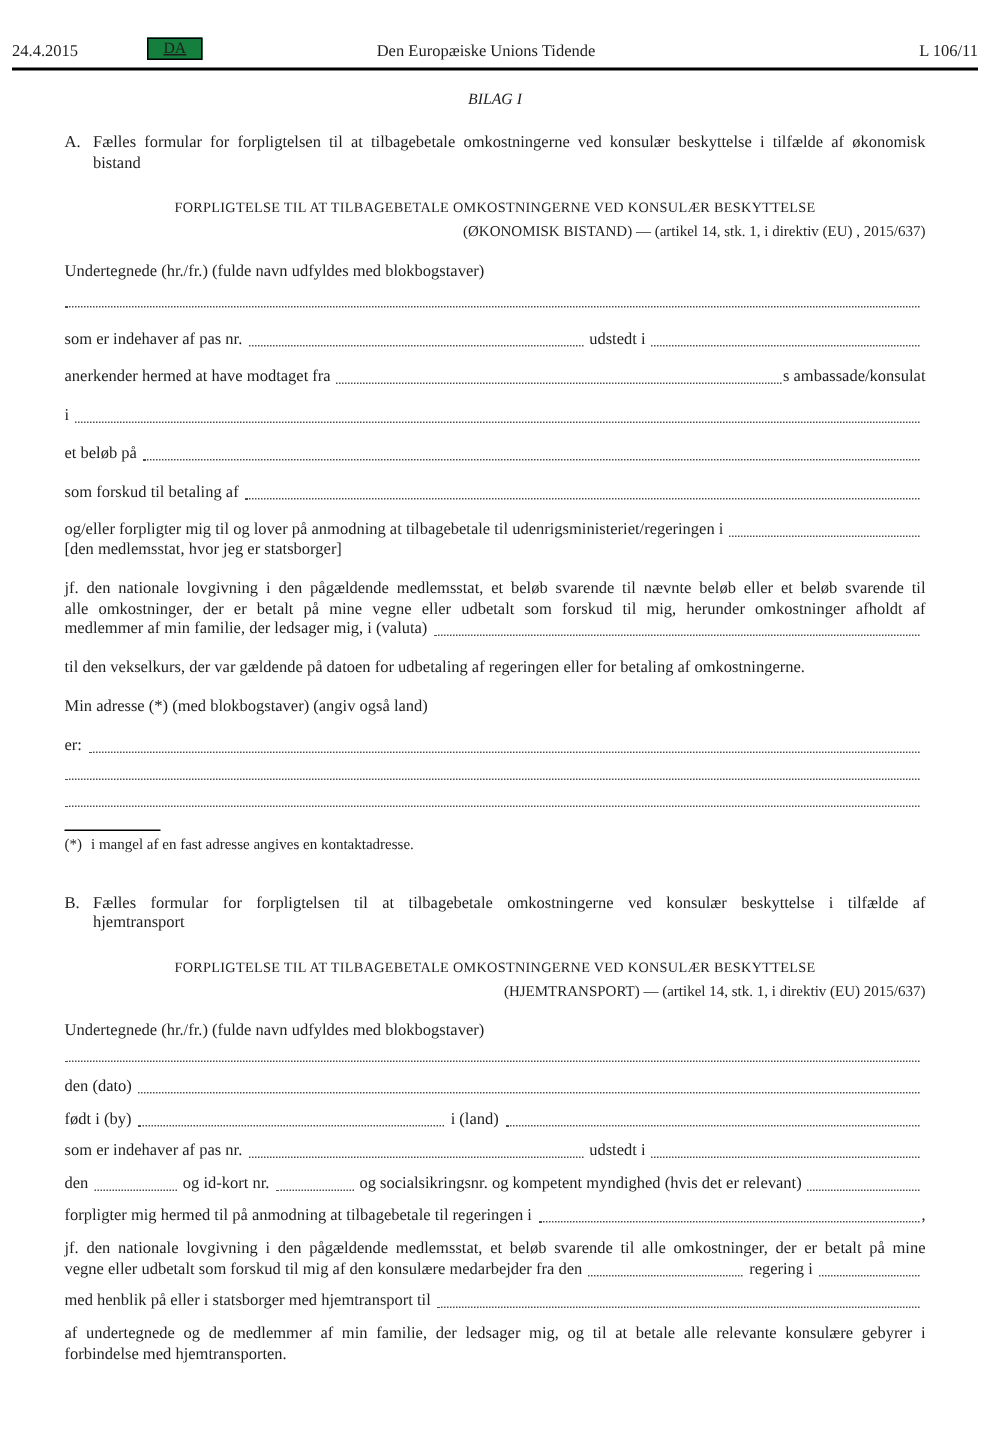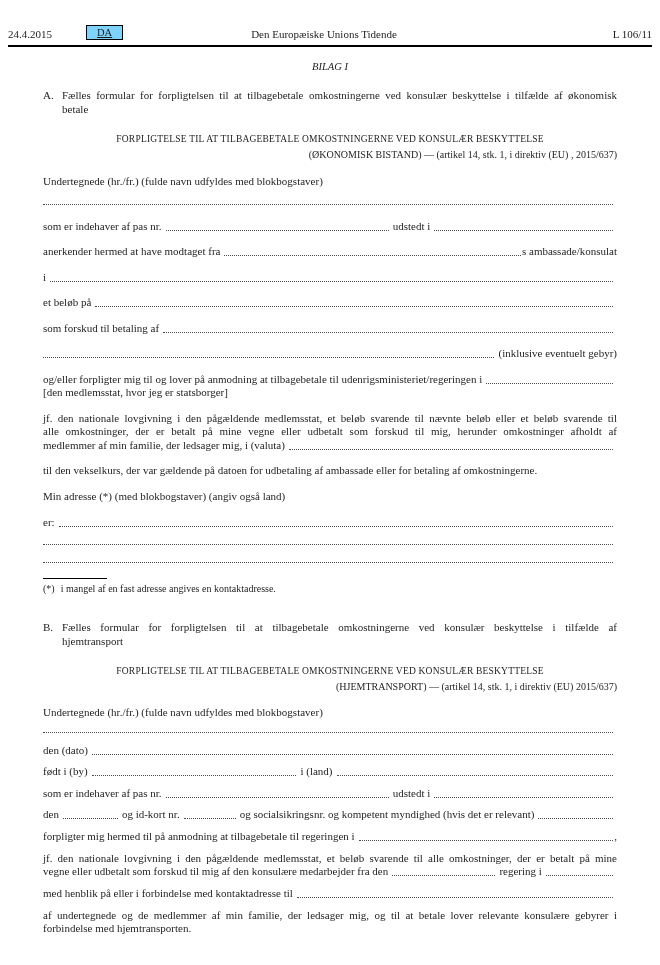--- a/index.html
+++ b/index.html
@@ -6,22 +6,22 @@
   body {
     width:660px; height:965px; background:#ffffff; overflow:hidden;
     color:#1e1e1e; font-family:"Liberation Serif", serif; font-size:11px;
   }
   .page { padding:0 8px; }
 
   
   .hdr { position:relative; display:flex; align-items:flex-end; padding-top:24px; height:16px; }
   .hdr-title { position:absolute; left:0; right:12px; bottom:0; text-align:center; font-size:11px; }
   .hdr-date { font-size:11px; position:relative; }
-  .lang-box { position:relative; border:1.3px solid #000; padding:0 10px; margin-left:34px;
-              font-size:10.5px; line-height:13px; text-decoration:underline; background:#7dd3fc; }
+  .lang-box { position:relative; border:1.3px solid #000; padding:0 10px; margin-left:46px;
+              font-size:10.5px; line-height:13px; text-decoration:underline; background:#15803d; }
   .hdr-ref { margin-left:auto; position:relative; font-size:11px; }
   .hdr-rule { border:none; border-top:2.5px solid #000; margin:5px 0 0 0; }
 
   .annex { text-align:center; font-style:italic; font-size:10.5px; margin-top:14px; }
 
   
   .content { margin:0 35px; }
   .sec { margin-top:17px; }
   .sec-b { margin-top:26px; }
   .sec-head { display:flex; }
@@ -66,21 +66,21 @@
 
   <div class="annex">BILAG I</div>
 
   <div class="content">
 
     <div class="sec">
       <div class="sec-head">
         <span class="sec-label">A.</span>
         <div class="sec-intro">
           <div class="jline">Fælles formular for forpligtelsen til at tilbagebetale omkostningerne ved konsulær beskyttelse i tilfælde af økonomisk</div>
-          <div>betale</div>
+          <div>bistand</div>
         </div>
       </div>
 
       <div class="h-caps">FORPLIGTELSE TIL AT TILBAGEBETALE OMKOSTNINGERNE VED KONSULÆR BESKYTTELSE</div>
       <div class="h-sub">(ØKONOMISK BISTAND) — (artikel 14, stk. 1, i direktiv (EU) , 2015/637)</div>
 
       <div class="row" style="margin-top:15px">
         <span class="txt">Undertegnede (hr./fr.) (fulde navn udfyldes med blokbogstaver)</span>
       </div>
       <div class="row" style="margin-top:16px">
@@ -101,44 +101,40 @@
         <span class="txt">i</span>
         <span class="leader"></span>
       </div>
       <div class="row">
         <span class="txt">et beløb på</span>
         <span class="leader"></span>
       </div>
       <div class="row">
         <span class="txt">som forskud til betaling af</span>
         <span class="leader"></span>
-      </div>
-      <div class="row">
-        <span class="leader solo"></span>
-        <span class="txt">(inklusive eventuelt gebyr)</span>
       </div>
 
       <div class="para">
         <div class="row" style="margin-top:0">
           <span class="txt">og/eller forpligter mig til og lover på anmodning at tilbagebetale til udenrigsministeriet/regeringen i</span>
           <span class="leader"></span>
         </div>
         <div>[den medlemsstat, hvor jeg er statsborger]</div>
       </div>
 
       <div class="para">
         <div class="jline">jf. den nationale lovgivning i den pågældende medlemsstat, et beløb svarende til nævnte beløb eller et beløb svarende til</div>
         <div class="jline">alle omkostninger, der er betalt på mine vegne eller udbetalt som forskud til mig, herunder omkostninger afholdt af</div>
         <div class="row" style="margin-top:0">
           <span class="txt">medlemmer af min familie, der ledsager mig, i (valuta)</span>
           <span class="leader"></span>
         </div>
       </div>
 
-      <div class="para">til den vekselkurs, der var gældende på datoen for udbetaling af ambassade eller for betaling af omkostningerne.</div>
+      <div class="para">til den vekselkurs, der var gældende på datoen for udbetaling af regeringen eller for betaling af omkostningerne.</div>
       <div class="para">Min adresse (*) (med blokbogstaver) (angiv også land)</div>
 
       <div class="row">
         <span class="txt">er:</span>
         <span class="leader"></span>
       </div>
       <div class="row" style="margin-top:15px">
         <span class="leader solo"></span>
       </div>
       <div class="row" style="margin-top:15px">
@@ -205,24 +201,24 @@
         <div class="jline">jf. den nationale lovgivning i den pågældende medlemsstat, et beløb svarende til alle omkostninger, der er betalt på mine</div>
         <div class="row" style="margin-top:0">
           <span class="txt">vegne eller udbetalt som forskud til mig af den konsulære medarbejder fra den</span>
           <span class="leader"></span>
           <span class="txt">regering i</span>
           <span class="leader lflex65"></span>
         </div>
       </div>
 
       <div class="row">
-        <span class="txt">med henblik på eller i forbindelse med kontaktadresse til</span>
-        <span class="leader"></span>
-      </div>
-
-      <div class="para">
-        <div class="jline">af undertegnede og de medlemmer af min familie, der ledsager mig, og til at betale lover relevante konsulære gebyrer i</div>
+        <span class="txt">med henblik på eller i statsborger med hjemtransport til</span>
+        <span class="leader"></span>
+      </div>
+
+      <div class="para">
+        <div class="jline">af undertegnede og de medlemmer af min familie, der ledsager mig, og til at betale alle relevante konsulære gebyrer i</div>
         <div>forbindelse med hjemtransporten.</div>
       </div>
     </div>
 
   </div>
 </div>
 
 </body></html>

